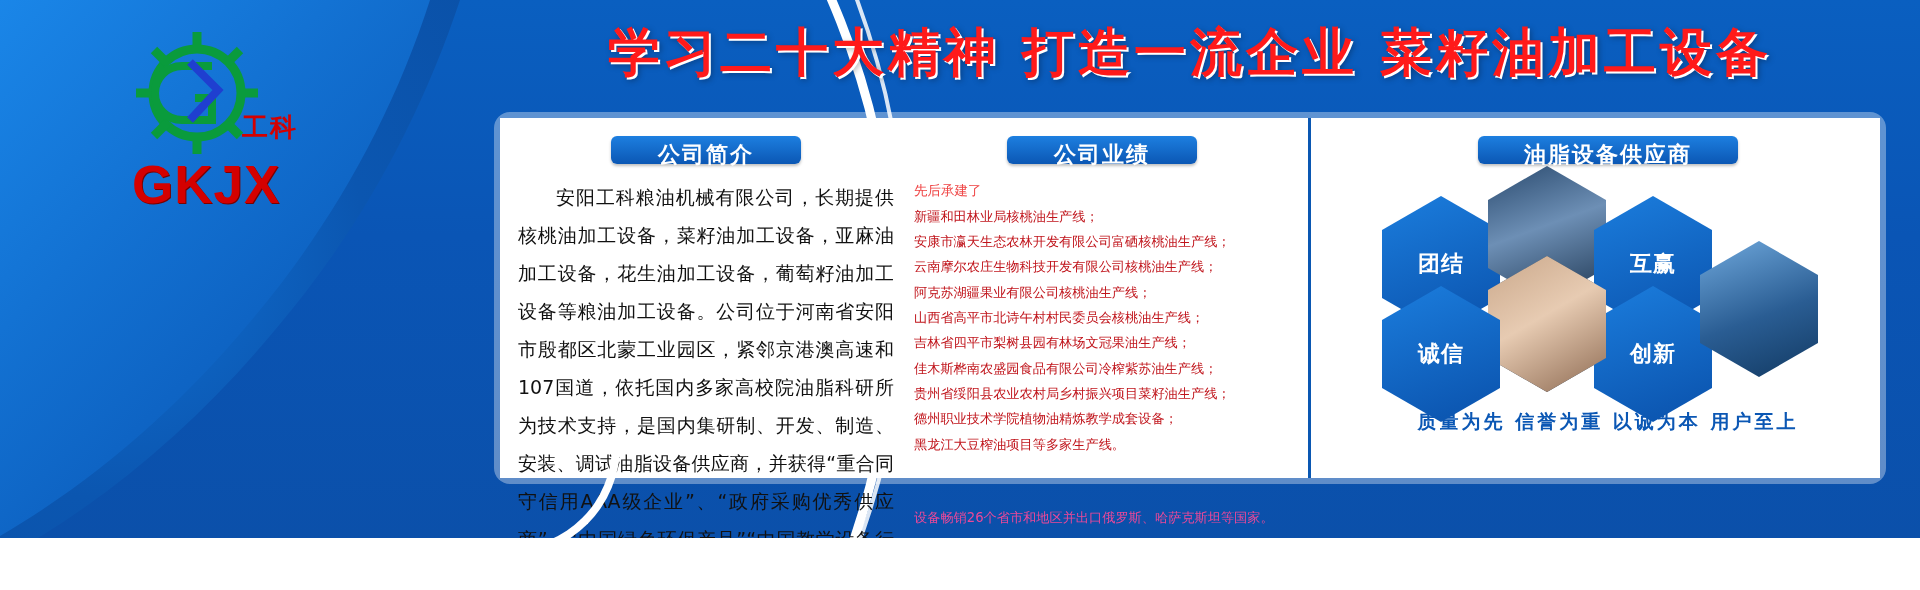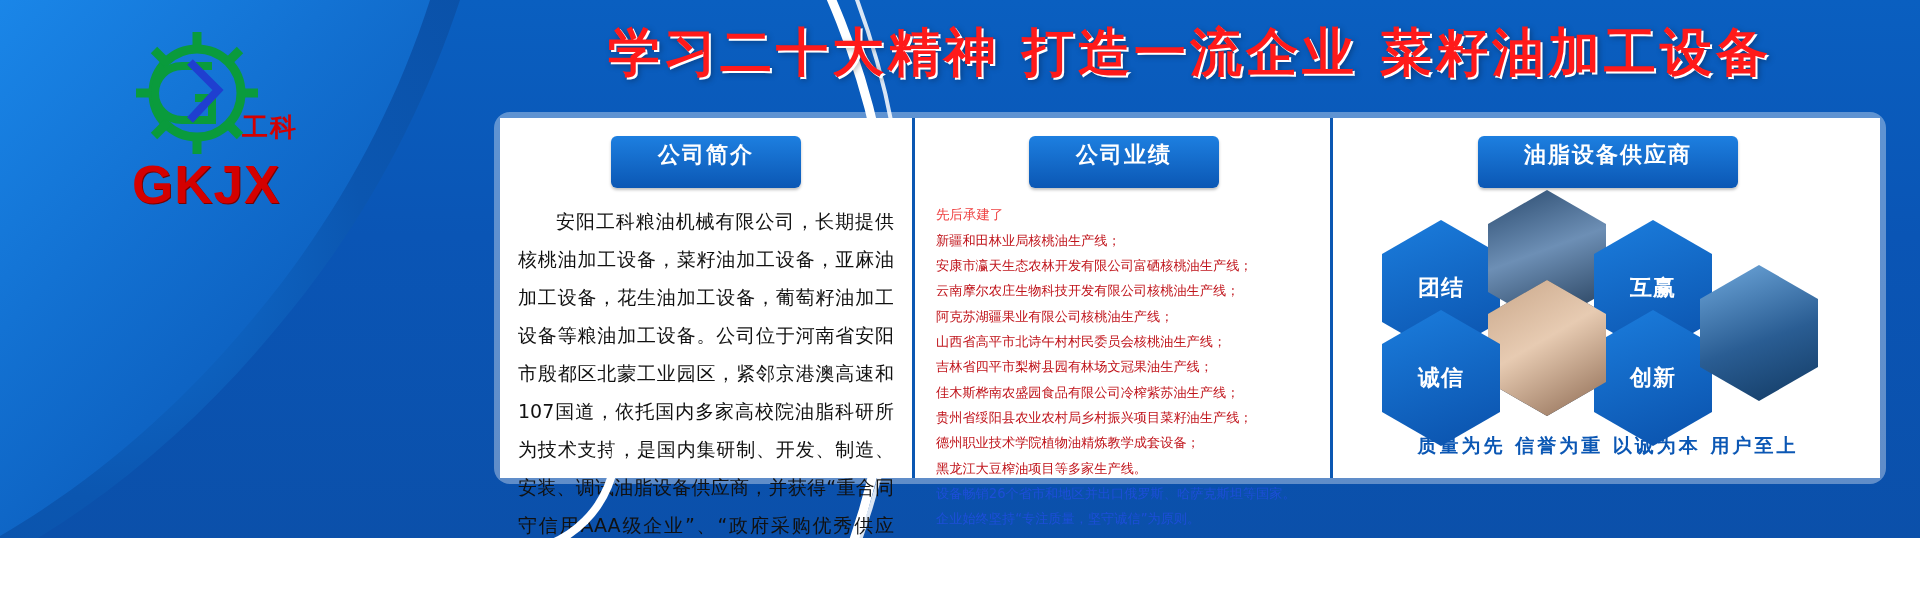--- a/index.html
+++ b/index.html
@@ -120,26 +120,26 @@
   }
   .card {
     position: absolute;
     top: 0;
     height: 360px;
     background: #ffffff;
     box-sizing: border-box;
     padding: 14px 18px 10px 18px;
   }
   .card-1 { left: 0; width: 415px; border-right: 3px solid #0a57b2; }
-  .card-2 { left: 418px; width: 415px; border-right: 3px solid #0a57b2; }
+  .card-2 { left: 396px; width: 415px; border-right: 3px solid #0a57b2; }
   .card-3 { left: 836px; width: 544px; }
   .card-title {
     margin: 4px auto 14px auto;
     width: 190px;
-    height: 52px;
+    height: 28px;
     line-height: 38px;
     text-align: center;
     background: linear-gradient(180deg, #1d7fe0 0%, #0b57b4 100%);
     color: #ffffff;
     font-size: 22px;
     font-weight: bold;
     border-radius: 6px;
     letter-spacing: 2px;
     box-shadow: 0 2px 3px rgba(0,0,0,0.25);
   }
@@ -166,22 +166,23 @@
   .perf-list li {
     font-size: 13.2px;
     line-height: 1.92;
     color: #c0141b;
     font-family: "DejaVu Sans", sans-serif;
     white-space: nowrap;
   }
   .perf-tail {
     font-size: 13.2px;
     line-height: 1.9;
-    color: #1d4ed8;
-    font-family: "DejaVu Sans", sans-serif;
+    color: #ec4899;
+    font-family: "DejaVu Sans", sans-serif;
+    margin-top: 48px;
   }
   
   .hex-area {
     position: relative;
     width: 510px;
     height: 225px;
     margin: 0 auto;
   }
   .hex {
     position: absolute;

